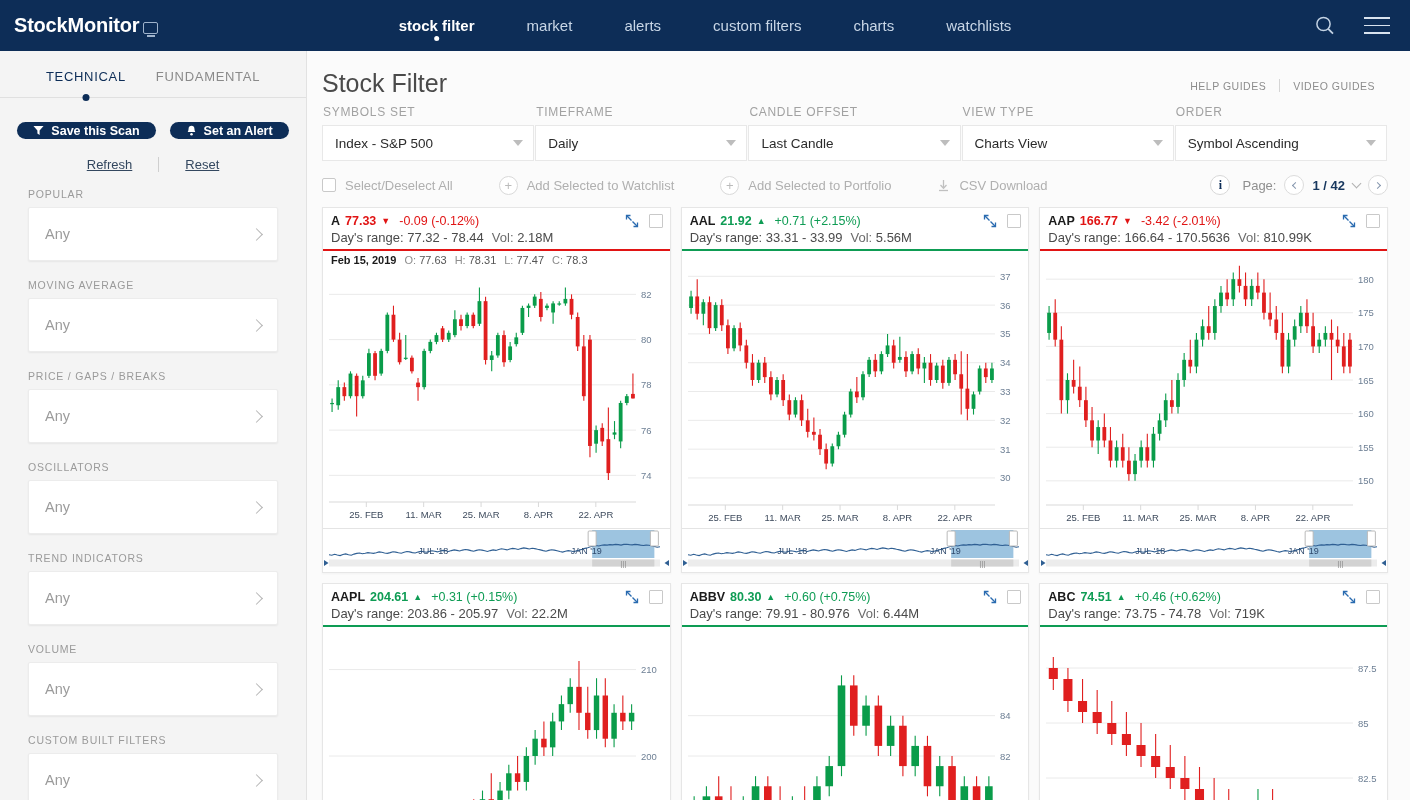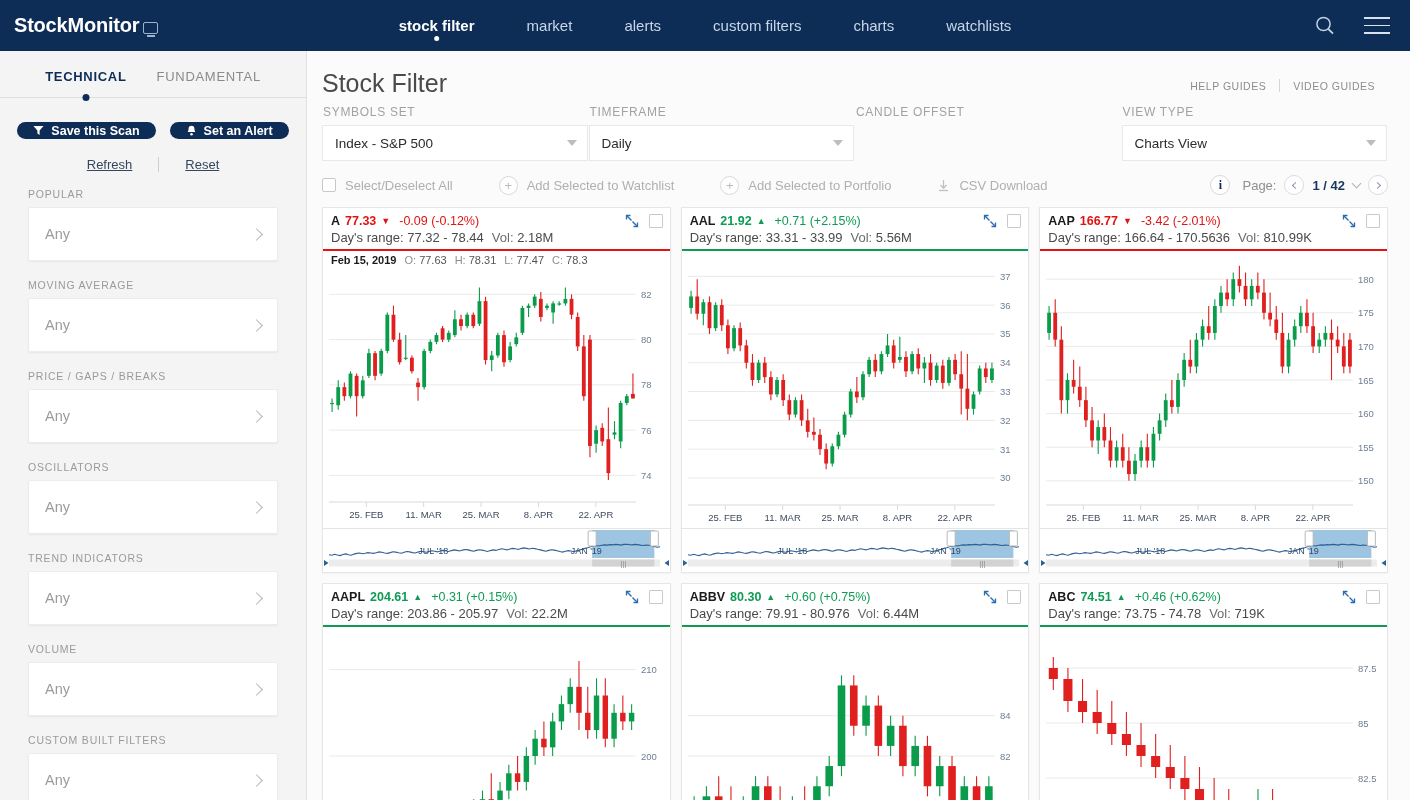--- a/index.html
+++ b/index.html
@@ -74,21 +74,21 @@
   #sb-tabs {
     display: flex; justify-content: center; gap: 30px;
     padding-top: 18px;
     border-bottom: 1px solid #e0e0e0;
     position: relative;
   }
   .sb-tab {
     font-size: 13px; letter-spacing: .7px; color: #8a8a8a;
     padding-bottom: 13px; cursor: pointer; position: relative;
   }
-  .sb-tab.active { color: #0d2d57; font-weight: bold; }
+  .sb-tab.active { color: #0d2d57; font-weight: normal; }
   .sb-tab.active:after {
     content:""; position:absolute; bottom:-4px; left:50%;
     transform:translateX(-50%);
     width:7px; height:7px; border-radius:50%; background:#0d2d57;
   }
   #sb-actions {
     display: flex; justify-content: center; gap: 14px;
     margin-top: 24px;
   }
   .pill {
@@ -405,25 +405,36 @@
           </div>
           <div class="filter-col">
             <div class="filter-label">TIMEFRAME</div>
             <div class="filter-select">
               <span class="filter-val">Daily</span>
               <span class="caret-dn"></span>
             </div>
           </div>
           <div class="filter-col">
             <div class="filter-label">CANDLE OFFSET</div>
+            <div class="filter-select">
+              <span class="filter-val">Last Candle</span>
+              <span class="caret-dn"></span>
+            </div>
           </div>
           <div class="filter-col">
             <div class="filter-label">VIEW TYPE</div>
             <div class="filter-select">
               <span class="filter-val">Charts View</span>
+              <span class="caret-dn"></span>
+            </div>
+          </div>
+          <div class="filter-col">
+            <div class="filter-label">ORDER</div>
+            <div class="filter-select">
+              <span class="filter-val">Symbol Ascending</span>
               <span class="caret-dn"></span>
             </div>
           </div>
         </div>
     </div>
 
     <div id="toolbar">
       <div id="toolbar-left">
         <div class="tb-item">
           <span class="tb-check"></span>

